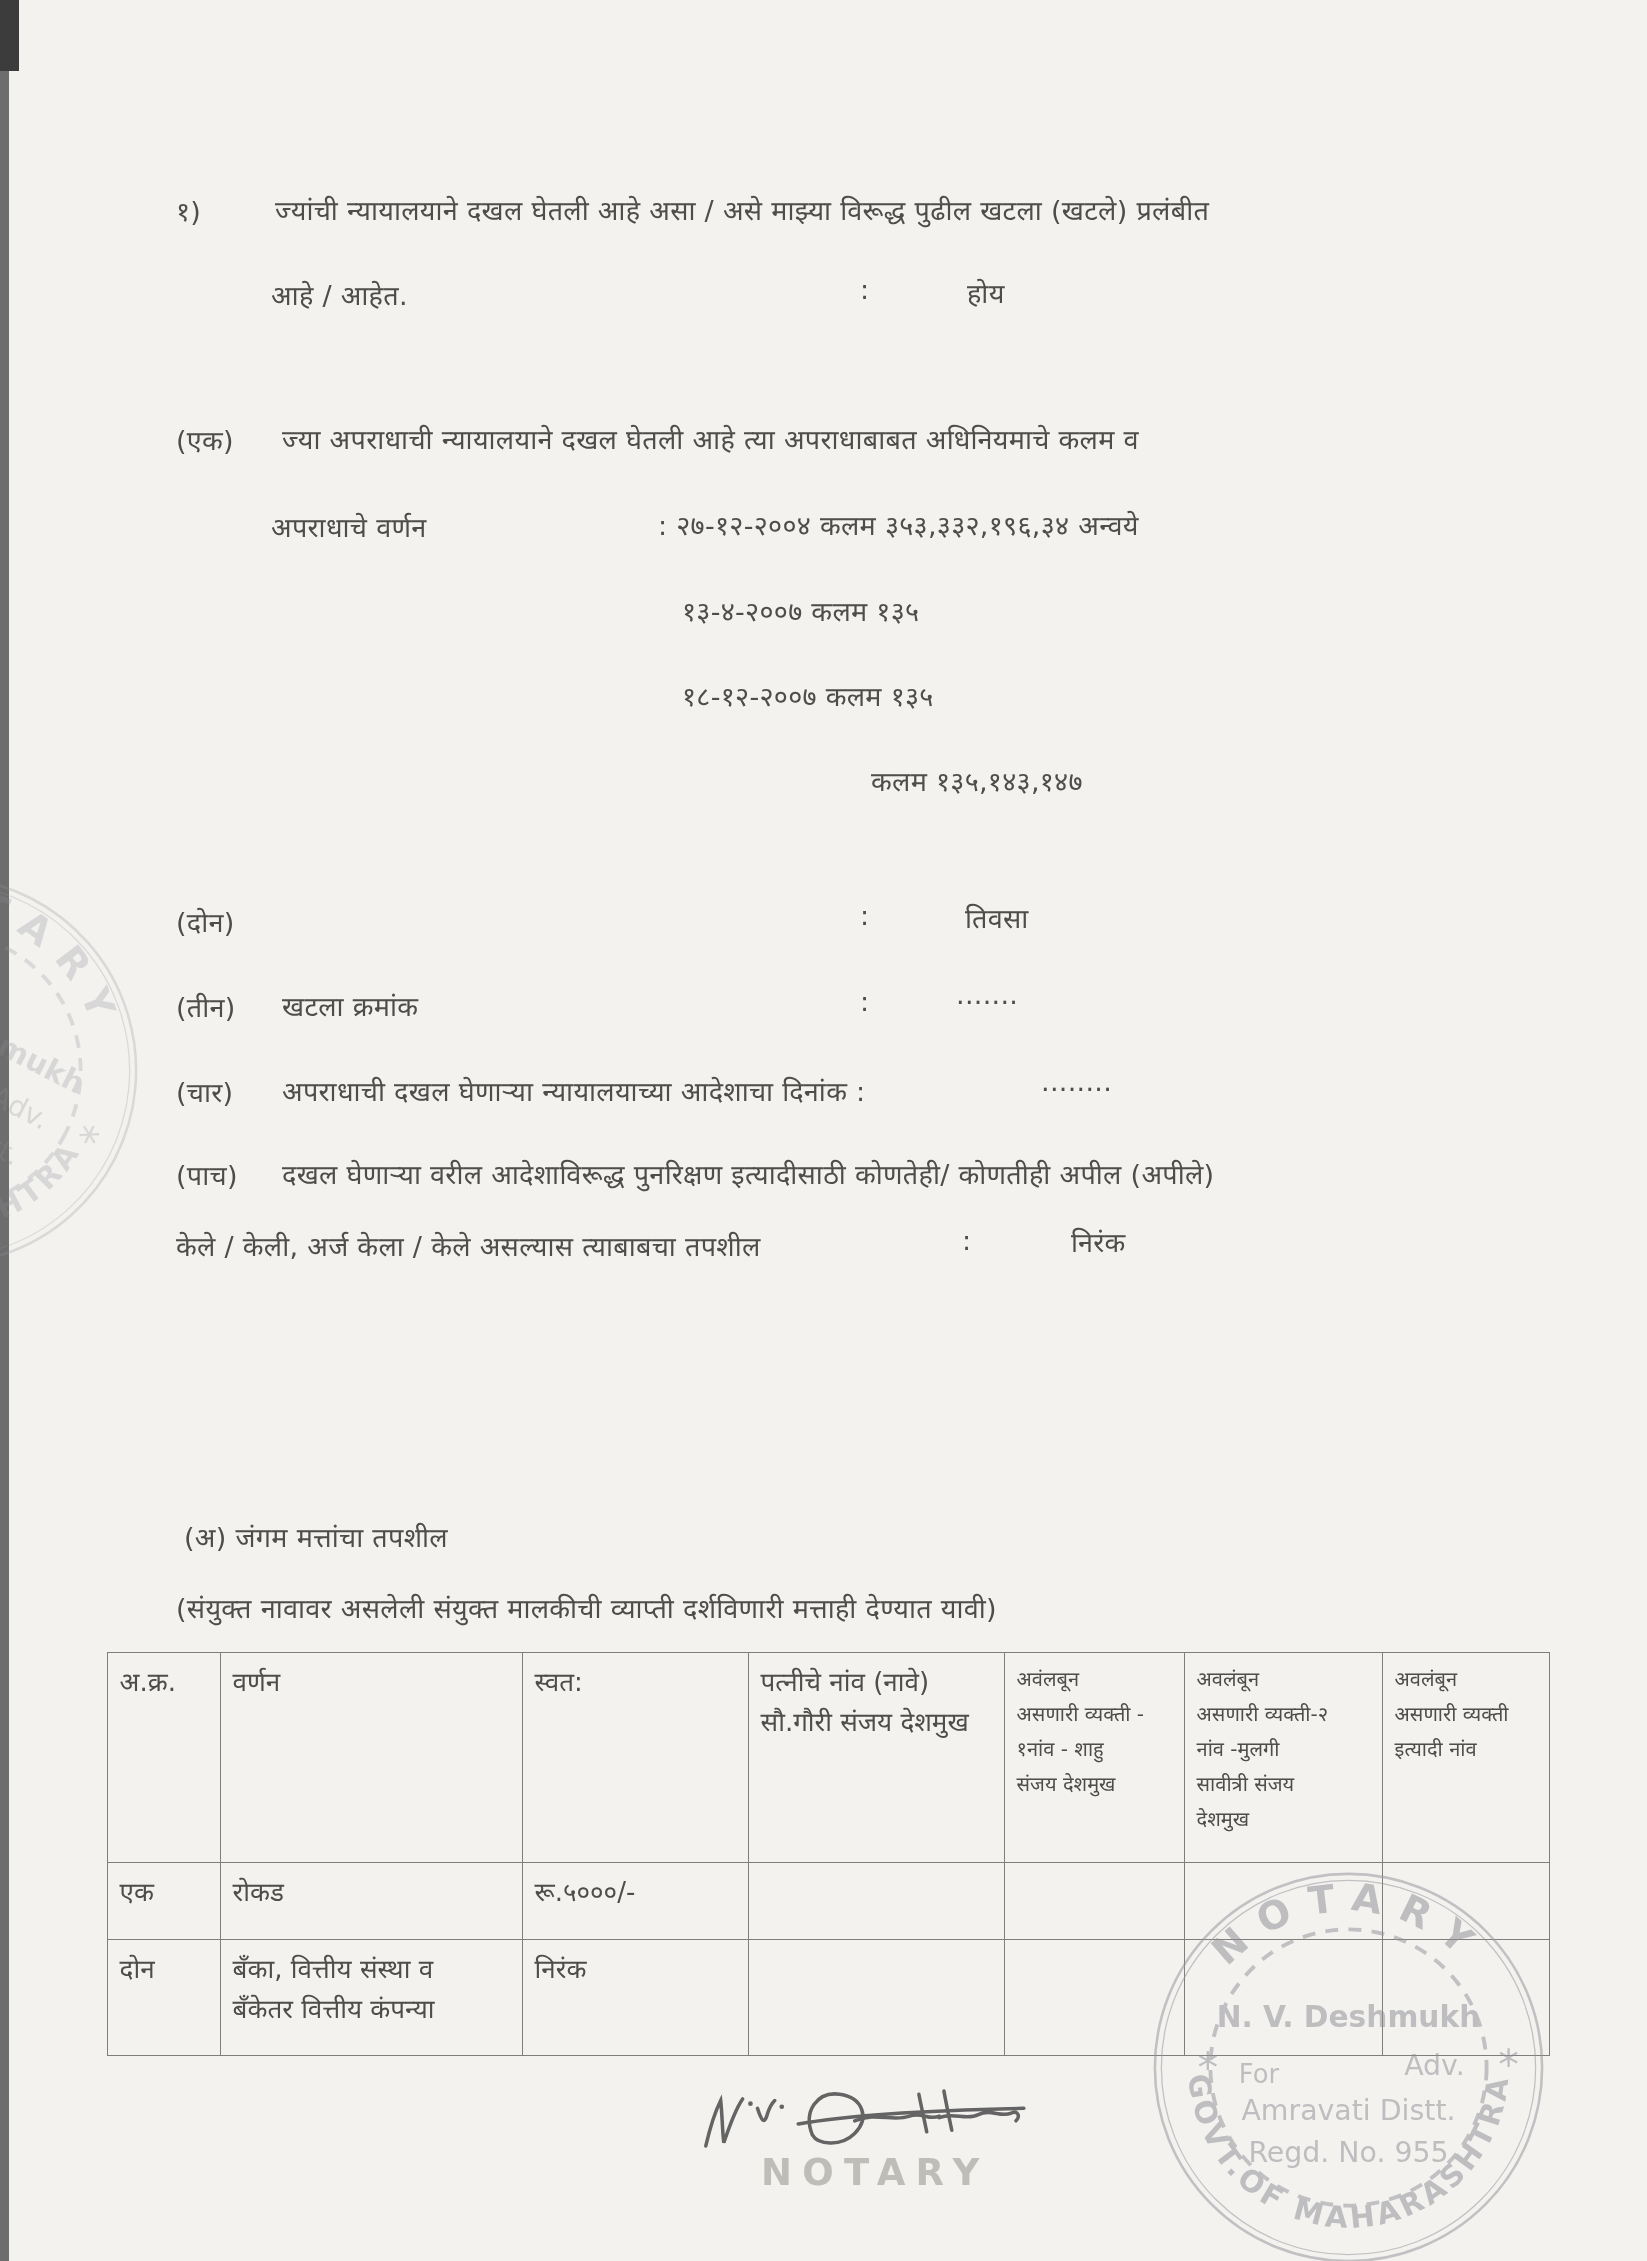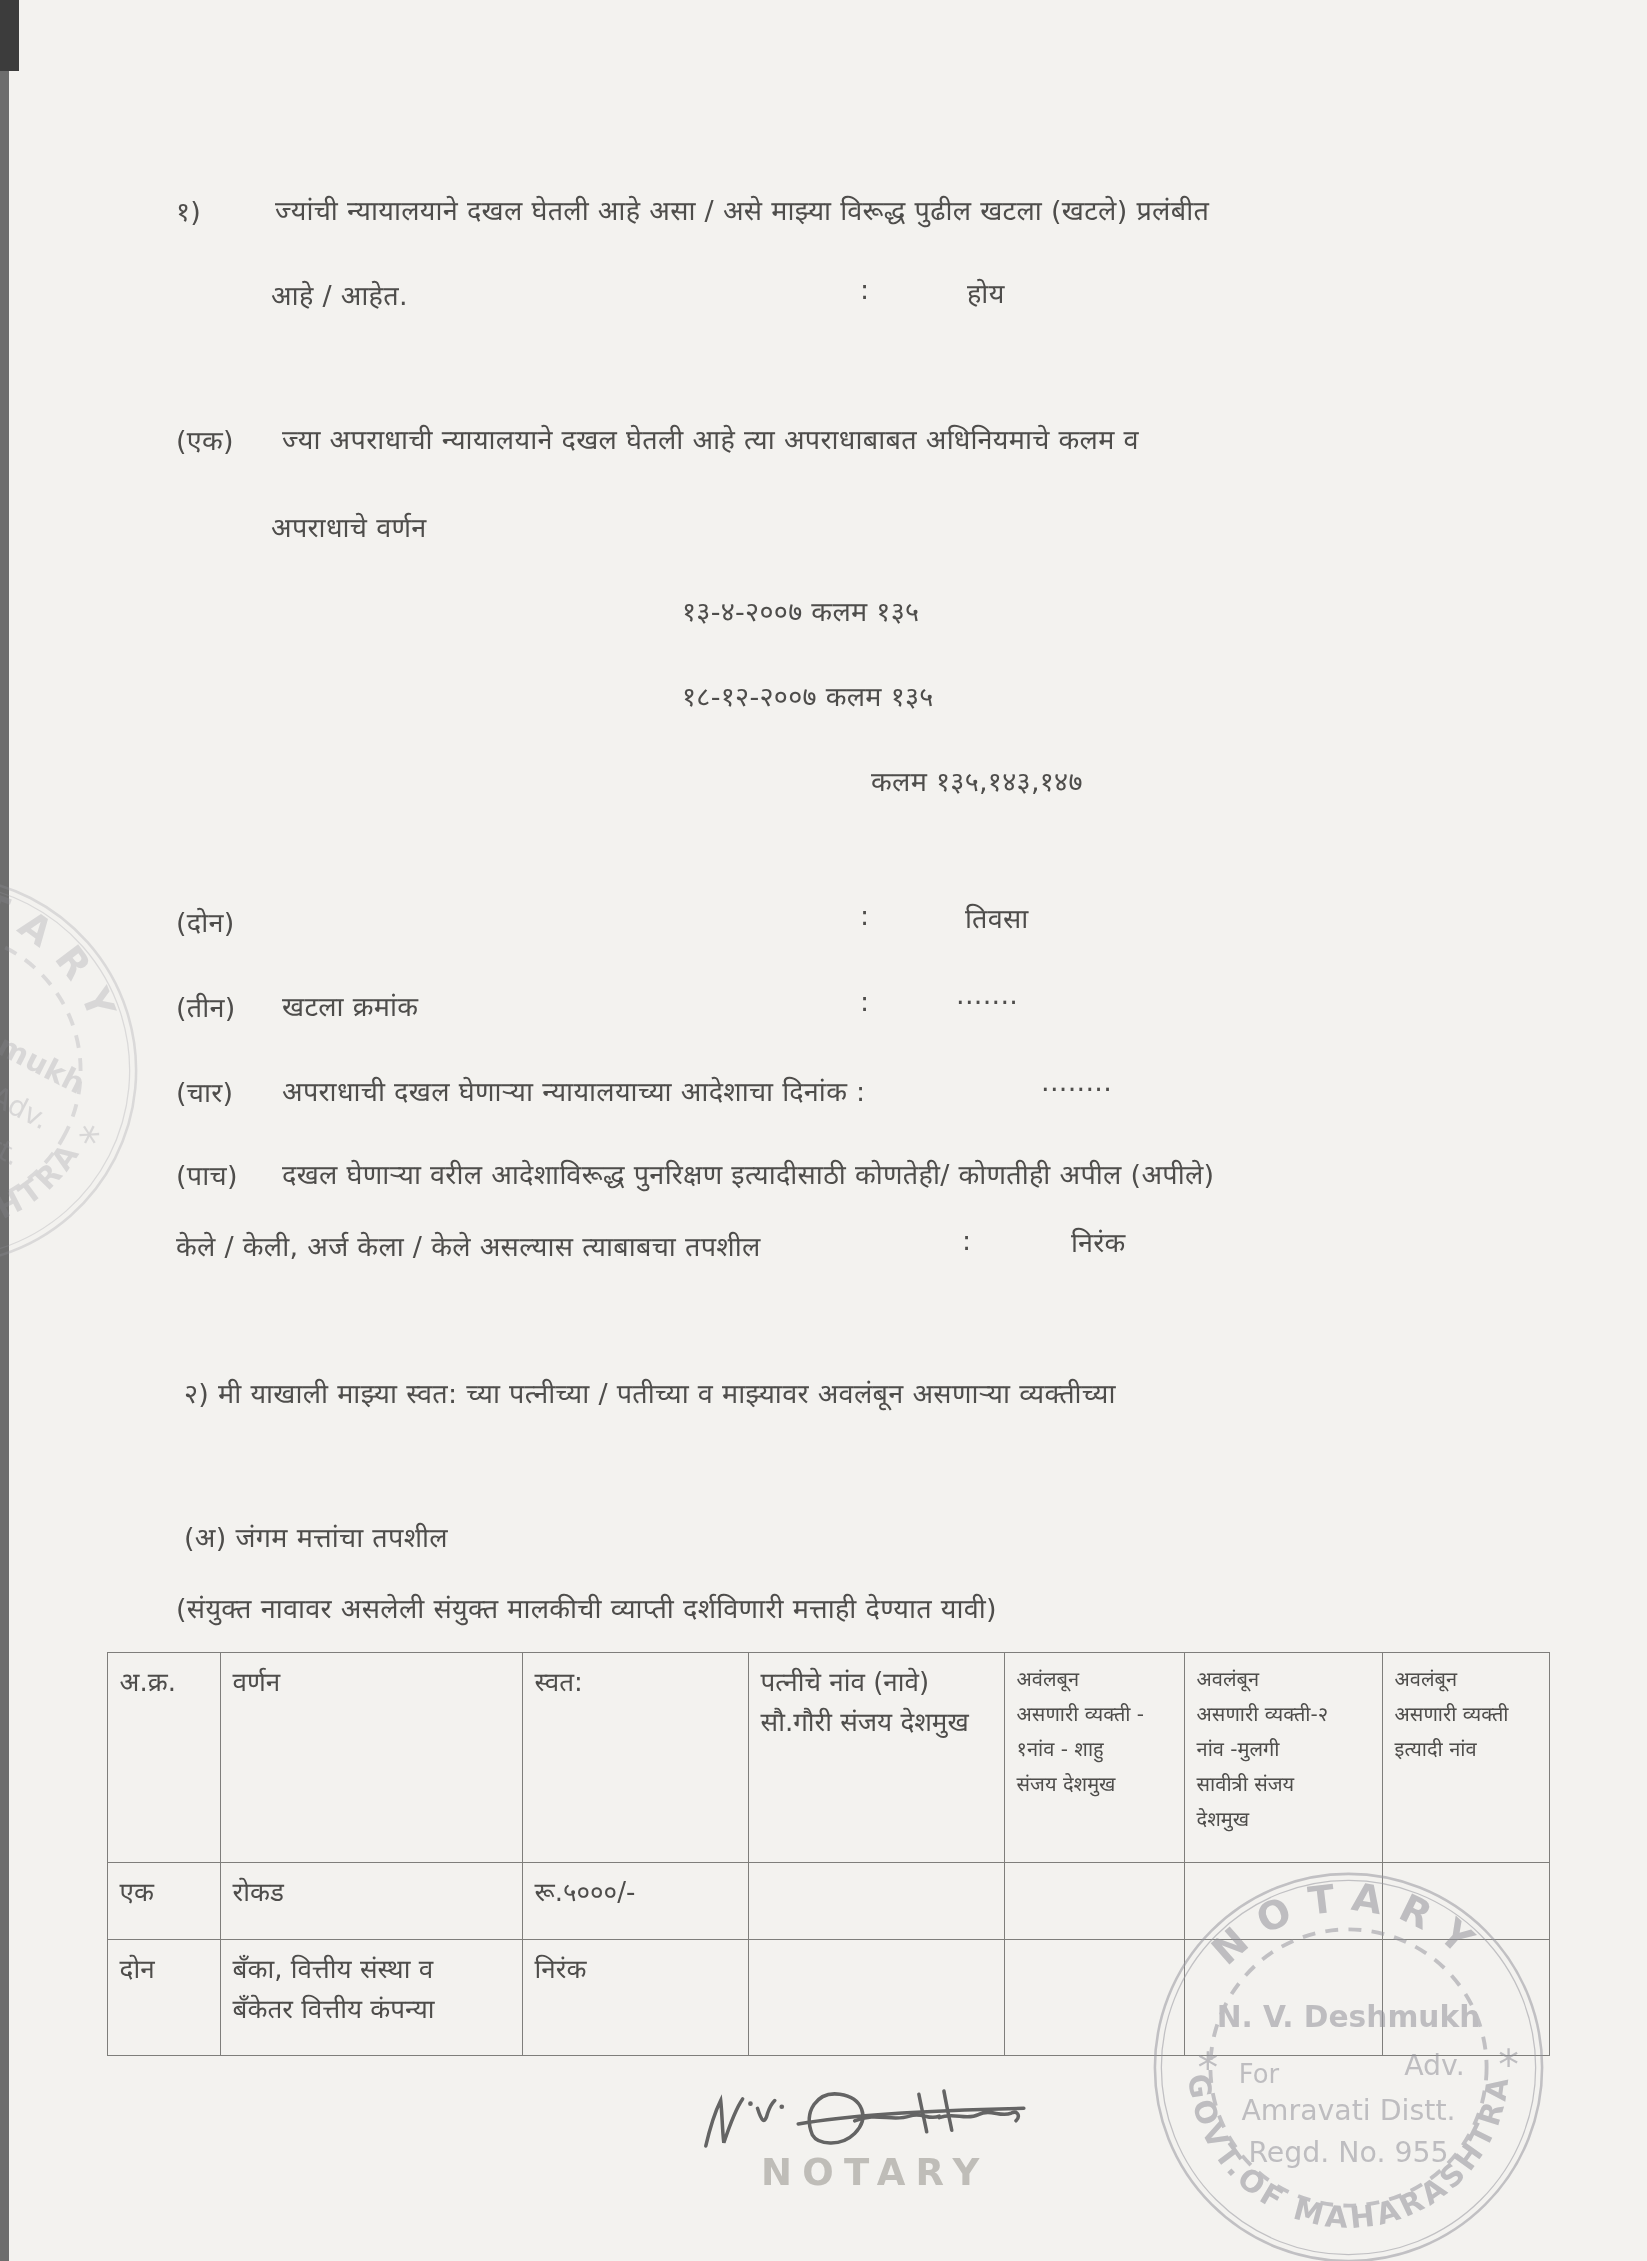--- a/index.html
+++ b/index.html
@@ -110,20 +110,21 @@
 
   <span class="t" style="left:176px; top:192px;">१)</span>
   <span class="t" style="left:275px; top:191px;">ज्यांची न्यायालयाने दखल घेतली आहे असा / असे  माझ्या विरूद्ध पुढील खटला (खटले)  प्रलंबीत</span>
   <span class="t" style="left:271px; top:276px;">आहे / आहेत.</span>
   <span class="t" style="left:860px; top:274px;">:</span>
   <span class="t" style="left:967px; top:274px;">होय</span>
 
   <span class="t" style="left:176px; top:421px;">(एक)</span>
   <span class="t" style="left:282px; top:420px;">ज्या अपराधाची न्यायालयाने दखल घेतली आहे त्या अपराधाबाबत अधिनियमाचे कलम  व</span>
   <span class="t" style="left:271px; top:508px;">अपराधाचे वर्णन</span>
+  <span class="t" style="left:658px; top:506px;">: २७-१२-२००४ कलम ३५३,३३२,१९६,३४ अन्वये</span>
   <span class="t" style="left:682px; top:592px;">१३-४-२००७ कलम १३५</span>
   <span class="t" style="left:682px; top:677px;">१८-१२-२००७ कलम १३५</span>
   <span class="t" style="left:871px; top:762px;">कलम १३५,१४३,१४७</span>
 
   <span class="t" style="left:176px; top:903px;">(दोन)</span>
   <span class="t" style="left:860px; top:900px;">:</span>
   <span class="t" style="left:965px; top:899px;">तिवसा</span>
 
   <span class="t" style="left:176px; top:988px;">(तीन)</span>
   <span class="t" style="left:282px; top:987px;">खटला क्रमांक</span>
@@ -133,21 +134,20 @@
   <span class="t" style="left:176px; top:1073px;">(चार)</span>
   <span class="t" style="left:282px; top:1072px;">अपराधाची दखल घेणाऱ्या  न्यायालयाच्या आदेशाचा  दिनांक :</span>
   <span class="t" style="left:1041px; top:1066px;">........</span>
 
   <span class="t" style="left:176px; top:1156px;">(पाच)</span>
   <span class="t" style="left:282px; top:1155px;">दखल घेणाऱ्या वरील आदेशाविरूद्ध पुनरिक्षण इत्यादीसाठी  कोणतेही/ कोणतीही अपील (अपीले)</span>
   <span class="t" style="left:176px; top:1227px;">केले / केली, अर्ज केला / केले असल्यास त्याबाबचा तपशील</span>
   <span class="t" style="left:962px; top:1225px;">:</span>
   <span class="t" style="left:1071px; top:1223px;">निरंक</span>
 
-  <span class="t" style="left:184px; top:1374px;">२)   मी याखाली   माझ्या स्वत: च्या   पत्नीच्या / पतीच्या व माझ्यावर अवलंबून असणाऱ्या व्यक्तीच्या</span>
   <span class="t" style="left:176px; top:1518px;margin-left:8px;">(अ) जंगम मत्तांचा तपशील</span>
   <span class="t" style="left:176px; top:1589px;">(संयुक्त  नावावर  असलेली संयुक्त  मालकीची व्याप्ती दर्शविणारी मत्ताही देण्यात यावी)</span>
 
   <table class="assets">
     <colgroup>
       <col style="width:113px">
         <col style="width:302px">
         <col style="width:226px">
       <col style="width:256px">
         <col style="width:180px">

